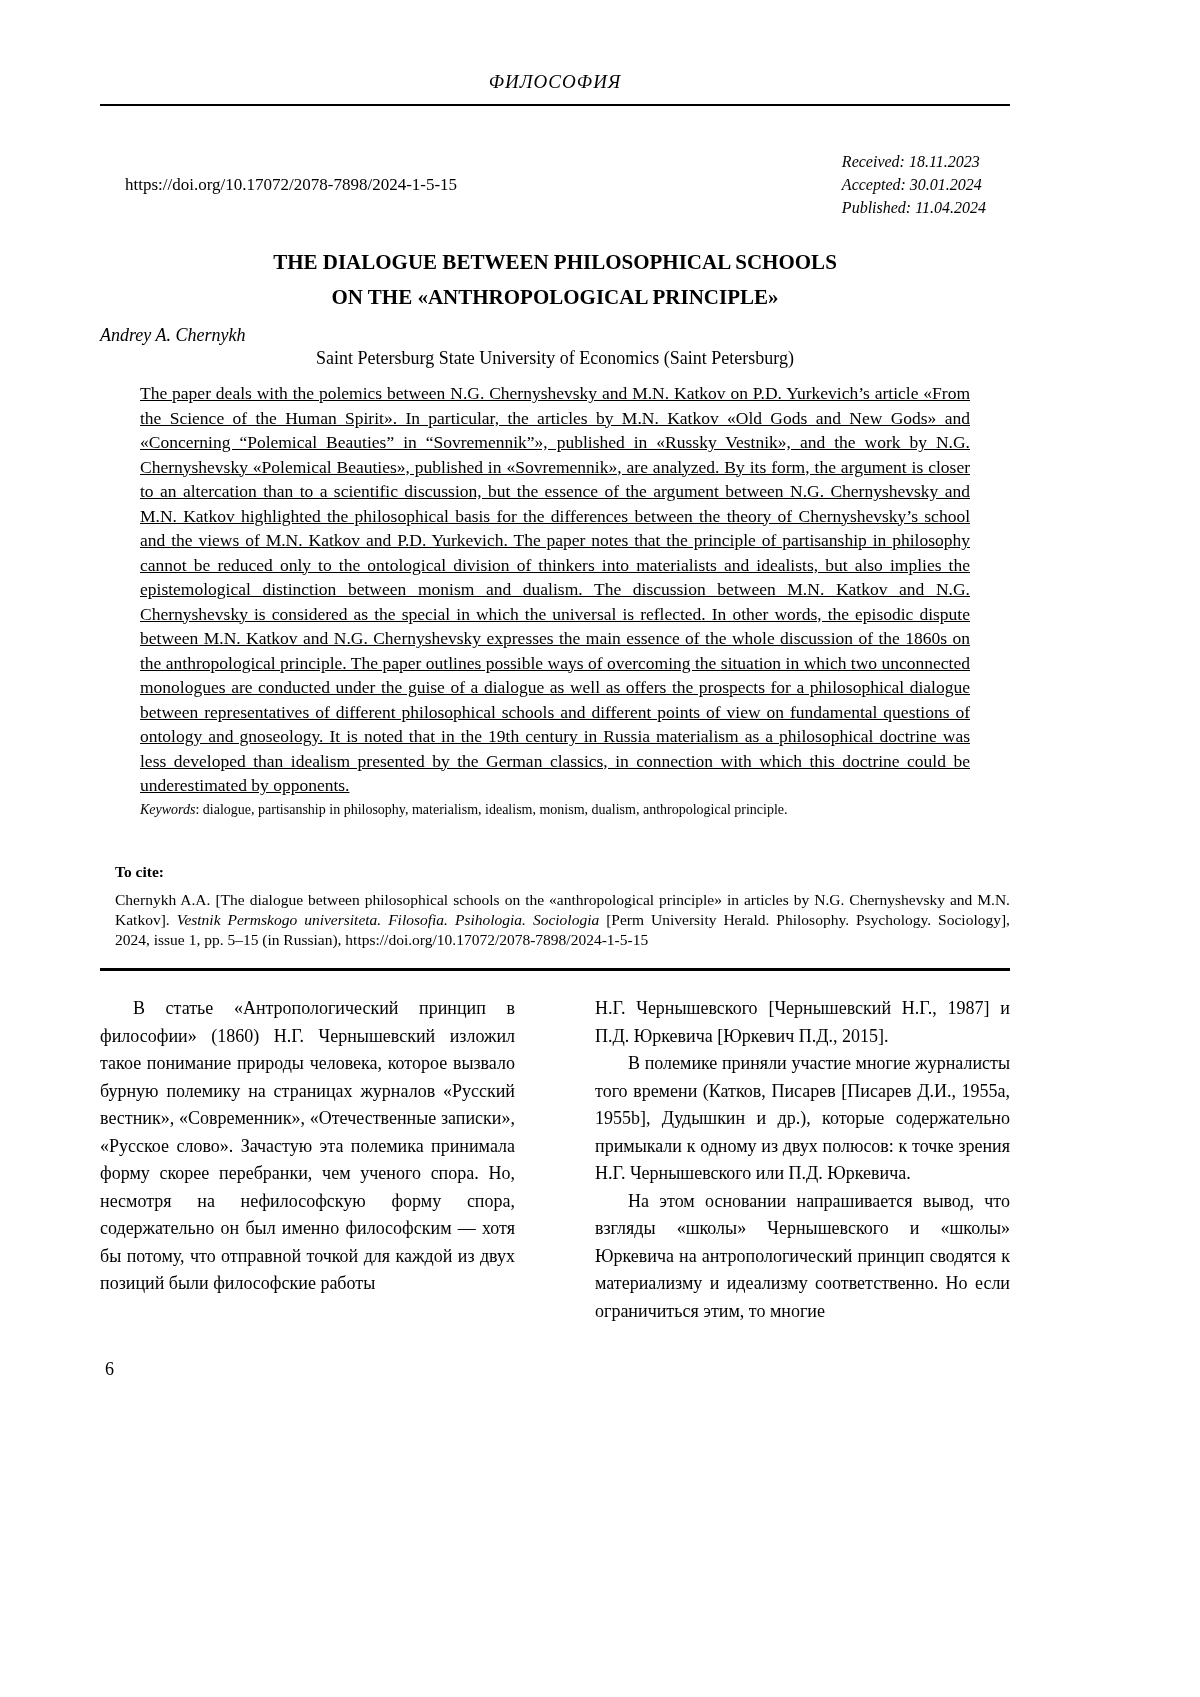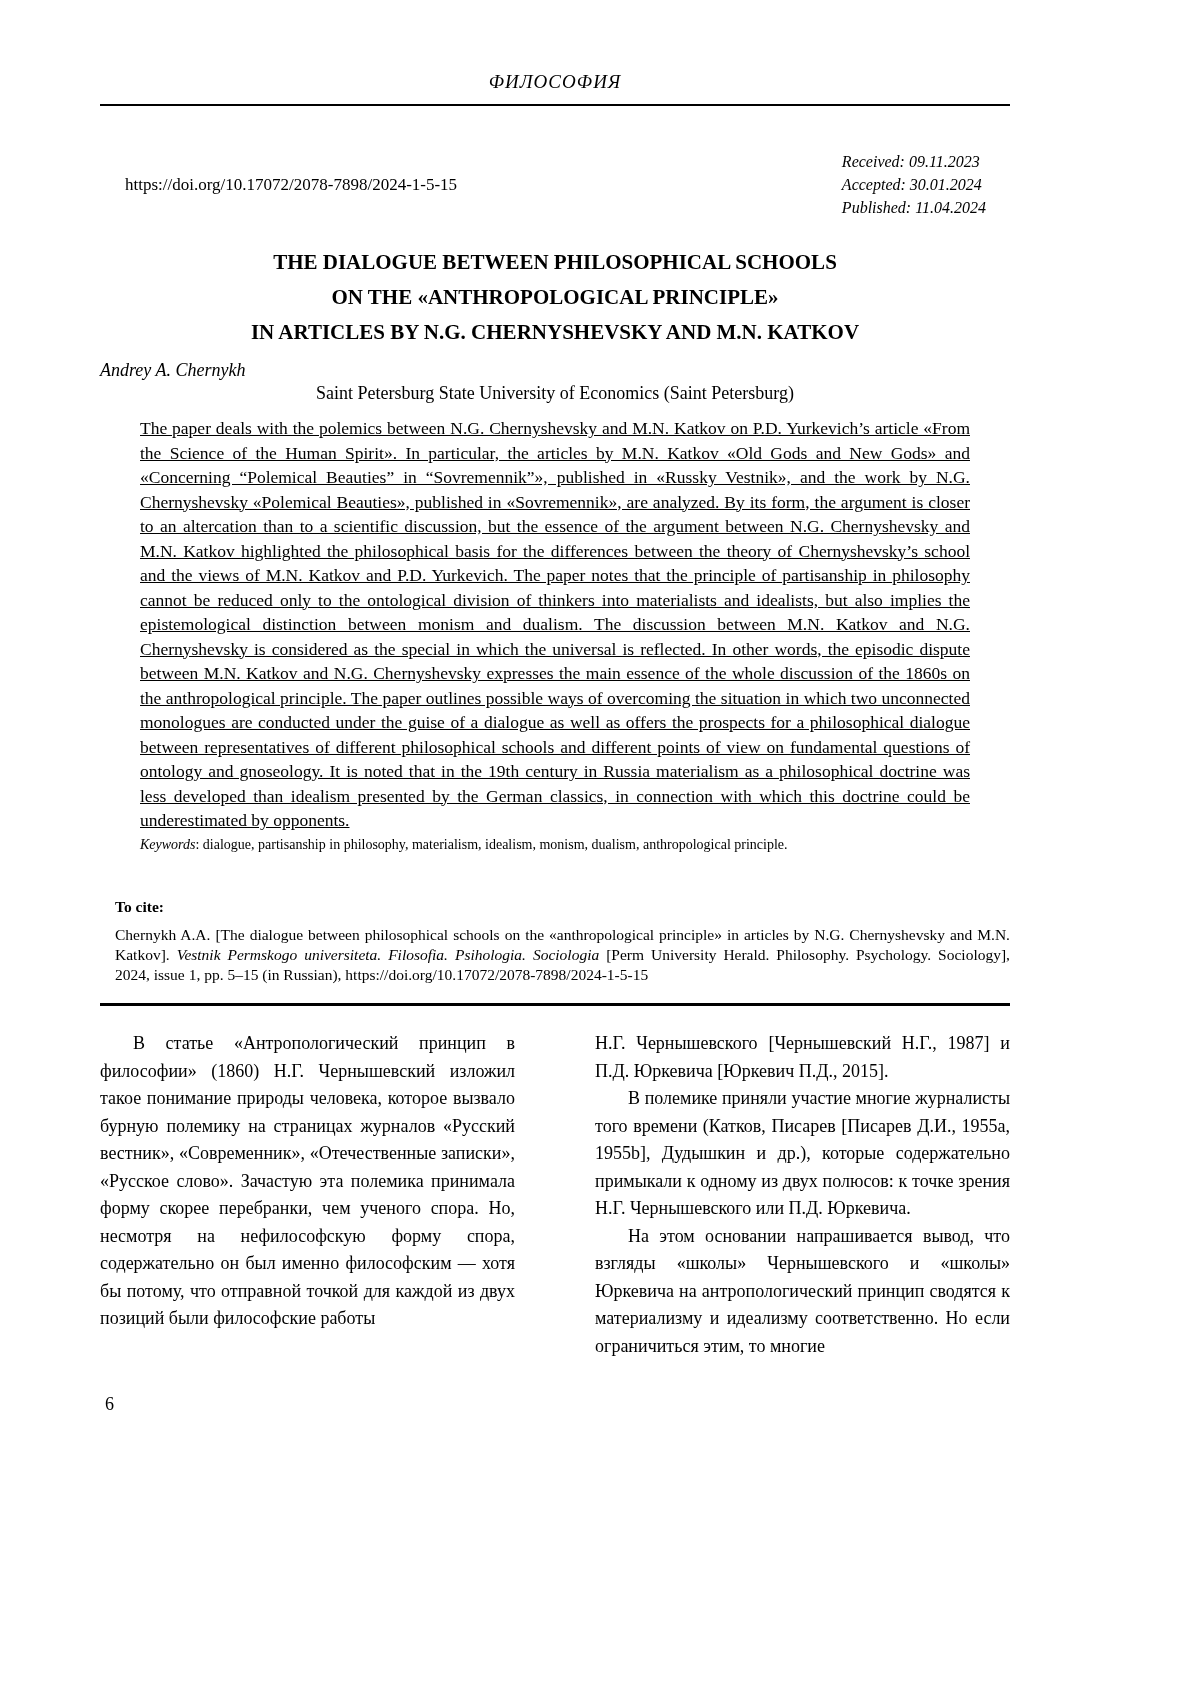--- a/index.html
+++ b/index.html
@@ -78,30 +78,29 @@
 
 <div class="page">
   <div class="content">
 
     <div class="running-head">ФИЛОСОФИЯ</div>
     <div class="head-rule"></div>
 
     <div class="meta-row">
       <div class="doi">https://doi.org/10.17072/2078-7898/2024-1-5-15</div>
       <div class="dates">
-        <div>Received: 09.11.2023</div>
+        <div>Received: 18.11.2023</div>
         <div>Accepted: 30.01.2024</div>
         <div>Published: 11.04.2024</div>
       </div>
     </div>
 
     <h1 class="title">
       <span class="tline">THE DIALOGUE BETWEEN PHILOSOPHICAL SCHOOLS</span>
       <span class="tline">ON THE «ANTHROPOLOGICAL PRINCIPLE»</span>
-      <span class="tline">IN ARTICLES BY N.G. CHERNYSHEVSKY AND M.N. KATKOV</span>
     </h1>
 
     <div class="author">Andrey A. Chernykh</div>
     <div class="affiliation">Saint Petersburg State University of Economics (Saint Petersburg)</div>
 
     <p class="abstract" lang="en">The paper deals with the polemics between N.G. Chernyshevsky and M.N. Katkov on P.D. Yurkevich’s article «From the Science of the Human Spirit». In particular, the articles by M.N. Katkov «Old Gods and New Gods» and «Concerning “Polemical Beauties” in “Sovremennik”», published in «Russky Vestnik», and the work by N.G. Chernyshevsky «Polemical Beauties», published in «Sovremennik», are analyzed. By its form, the argument is closer to an altercation than to a scientific discussion, but the essence of the argument between N.G. Chernyshevsky and M.N. Katkov highlighted the philosophical basis for the differences between the theory of Chernyshevsky’s school and the views of M.N. Katkov and P.D. Yurkevich. The paper notes that the principle of partisanship in philosophy cannot be reduced only to the ontological division of thinkers into materialists and idealists, but also implies the epistemological distinction between monism and dualism. The discussion between M.N. Katkov and N.G. Chernyshevsky is considered as the special in which the universal is reflected. In other words, the episodic dispute between M.N. Katkov and N.G. Chernyshevsky expresses the main essence of the whole discussion of the 1860s on the anthropological principle. The paper outlines possible ways of overcoming the situation in which two unconnected monologues are conducted under the guise of a dialogue as well as offers the prospects for a philosophical dialogue between representatives of different philosophical schools and different points of view on fundamental questions of ontology and gnoseology. It is noted that in the 19th century in Russia materialism as a philosophical doctrine was less developed than idealism presented by the German classics, in connection with which this doctrine could be underestimated by opponents.</p>
 
     <p class="keywords"><i>Keywords</i><span>: dialogue, partisanship in philosophy, materialism, idealism, monism, dualism, anthropological principle.</span></p>
 
     <div class="tocite">

